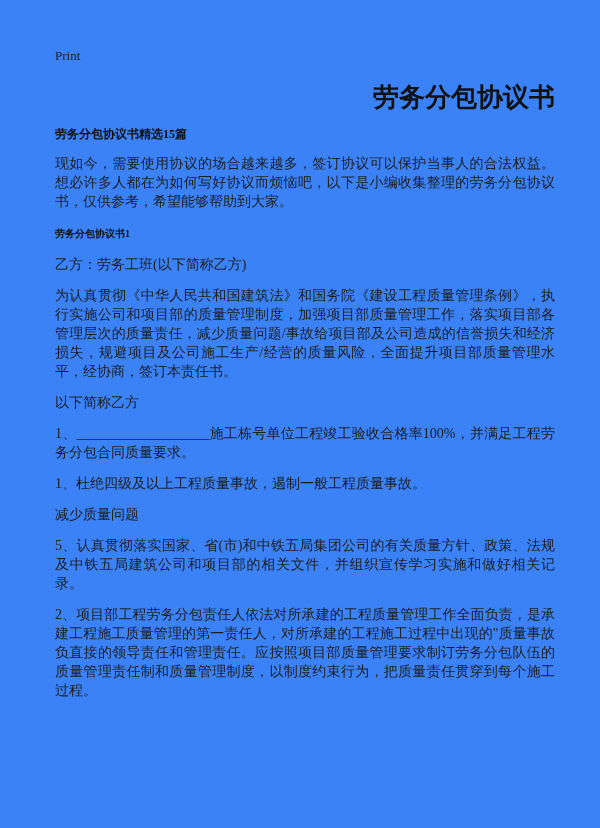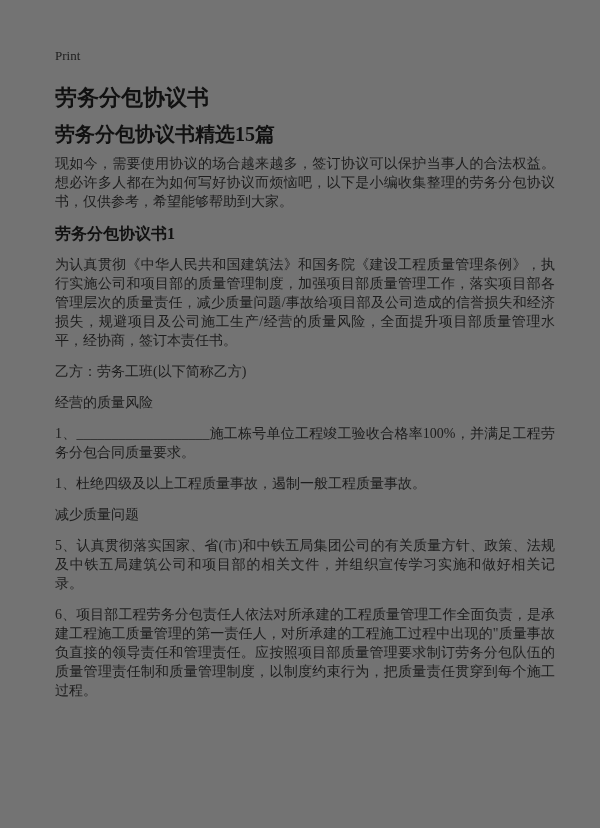--- a/index.html
+++ b/index.html
@@ -12,57 +12,57 @@
     height: 828px;
     overflow: hidden;
     font-family: "Liberation Serif", "DejaVu Serif", serif;
     color: #1d1d1d;
   }
   .page {
     box-sizing: border-box;
     width: 600px;
     height: 828px;
     padding: 46px 45px 0 55px;
-    background: #737373;
+    background: #3b82f6;
   }
   .print-link {
     font-size: 13px;
     line-height: 15px;
     color: #1d1d1d;
     text-decoration: none;
     cursor: pointer;
   }
   .doc-title {
     margin: 20px 0 0 0;
-    font-size: 22px;
+    font-size: 26px;
     line-height: 27px;
     font-weight: bold;
-    text-align: left;
+    text-align: right;
     color: #111111;
   }
   .doc-subtitle {
     margin: 14px 0 0 0;
-    font-size: 20px;
+    font-size: 12px;
     line-height: 19px;
     font-weight: bold;
     color: #111111;
   }
   p.body-text {
     margin: 12px 0 0 0;
     font-size: 14px;
     line-height: 19px;
     color: #1d1d1d;
     text-align: justify;
   }
   p.first-body {
     margin-top: 10px;
   }
   .section-heading {
     margin: 13px 0 0 0;
-    font-size: 16px;
+    font-size: 10px;
     line-height: 19px;
     font-weight: bold;
     color: #111111;
   }
   .blank-underline {
     letter-spacing: 0;
     white-space: nowrap;
   }
 </style>
 </head>
@@ -74,30 +74,30 @@
 
   <h1 class="doc-title">劳务分包协议书</h1>
 
   <h2 class="doc-subtitle">劳务分包协议书精选15篇</h2>
 
   <p class="body-text first-body">现如今，需要使用协议的场合越来越多，签订协议可以保护当事人的合法权益。想必许多人都在为如何写好协议而烦恼吧，以下是小编收集整理的劳务分包协议书，仅供参考，希望能够帮助到大家。</p>
 
   <h3 class="section-heading">劳务分包协议书1</h3>
 
 
+  <p class="body-text">乙方：劳务工班(以下简称乙方)</p>
+
   <p class="body-text">为认真贯彻《中华人民共和国建筑法》和国务院《建设工程质量管理条例》，执行实施公司和项目部的质量管理制度，加强项目部质量管理工作，落实项目部各管理层次的质量责任，减少质量问题/事故给项目部及公司造成的信誉损失和经济损失，规避项目及公司施工生产/经营的质量风险，全面提升项目部质量管理水平，经协商，签订本责任书。</p>
 
-  <p class="body-text">乙方：劳务工班(以下简称乙方)</p>
-
-  <p class="body-text">经营的质量风险</p>
+  <p class="body-text">以下简称乙方</p>
 
   <p class="body-text"><span>1、</span><span class="blank-underline">___________________</span><span>施工栋号单位工程竣工验收合格率100%，并满足工程劳务分包合同质量要求。</span></p>
 
 
   <p class="body-text">1、杜绝四级及以上工程质量事故，遏制一般工程质量事故。</p>
 
   <p class="body-text">减少质量问题</p>
 
   <p class="body-text">5、认真贯彻落实国家、省(市)和中铁五局集团公司的有关质量方针、政策、法规及中铁五局建筑公司和项目部的相关文件，并组织宣传学习实施和做好相关记录。</p>
 
-  <p class="body-text">6、项目部工程劳务分包责任人依法对所承建的工程质量管理工作全面负责，是承建工程施工质量管理的第一责任人，对所承建的工程施工过程中出现的"质量事故负直接的领导责任和管理责任。应按照项目部质量管理要求制订劳务分包队伍的质量管理责任制和质量管理制度，以制度约束行为，把质量责任贯穿到每个施工过程。</p>
+  <p class="body-text">2、项目部工程劳务分包责任人依法对所承建的工程质量管理工作全面负责，是承建工程施工质量管理的第一责任人，对所承建的工程施工过程中出现的"质量事故负直接的领导责任和管理责任。应按照项目部质量管理要求制订劳务分包队伍的质量管理责任制和质量管理制度，以制度约束行为，把质量责任贯穿到每个施工过程。</p>
 
 </div>
 
 </body></html>

